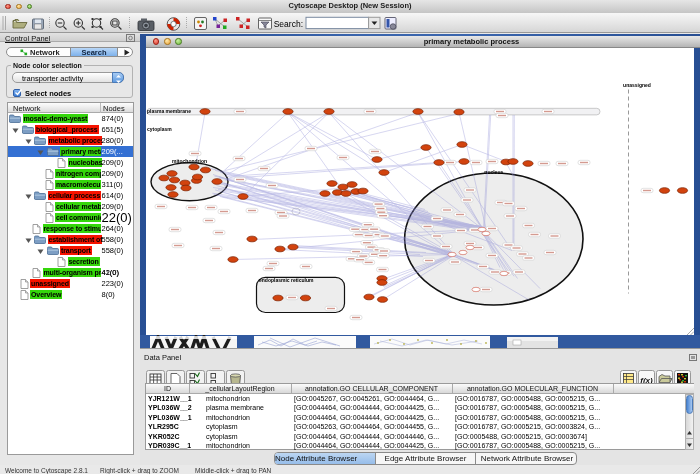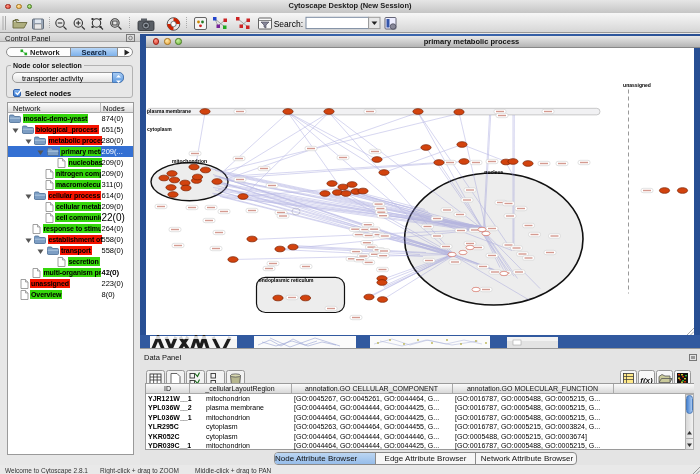--- a/index.html
+++ b/index.html
@@ -96,21 +96,21 @@
 <path d="M371.5,8.5 L377.3,8.5 L374.4,12 Z" fill="#222"></path>
 
 <rect x="385" y="4.5" width="11" height="11.5" rx="1" fill="#eef" stroke="#556" stroke-width="0.9"></rect>
 <rect x="386.5" y="6" width="3" height="8.5" fill="#3355aa"></rect>
       <circle cx="393" cy="13.5" r="2.8" fill="#889" stroke="#334" stroke-width="0.6"></circle>
 </svg>
 </div>
 
 <div class="abs" style="left:0;top:33px;width:140px;height:432px;background:#e7e7e7;">
   <div class="abs" style="left:0;top:0;width:140px;height:9px;background:linear-gradient(#e2e2e2,#cfcfcf);border-bottom:1px solid #aaa;">
-    <span class="abs" style="left:5px;top:0.5px;font-size:7.5px;color:#111;">Control Panel</span>
+    <span class="abs" style="left:5px;top:0.5px;font-size:7.5px;color:#111;text-decoration:underline;">Control Panel</span>
     <svg class="abs" style="left:126px;top:1px" width="9" height="8">
         <rect x="0.5" y="0.5" width="8" height="7" fill="none" stroke="#777" stroke-width="1"></rect>
         <circle cx="4.5" cy="4" r="1.8" fill="none" stroke="#777" stroke-width="0.9"></circle>
       </svg>
   </div>
 
   <div class="abs" style="left:6px;top:13.5px;width:127px;height:10px;border:1px solid #8d8d8d;border-radius:5px;background:#fdfdfd;overflow:hidden;">
     <span class="abs" style="left:23px;top:0;font-size:7.5px;font-weight:bold;line-height:9px;color:#222;">Network</span>
     <svg class="abs" style="left:13px;top:1.5px" width="8" height="7">
         <rect x="0.5" y="0.5" width="2.6" height="2.6" fill="#2a2"></rect>
@@ -212,21 +212,21 @@
         <path d="M1,0.5 L5.5,0.5 L8,3 L8,9.5 L1,9.5 Z" fill="#fff" stroke="#888" stroke-width="0.8"></path>
         <path d="M5.5,0.5 L5.5,3 L8,3" fill="#ddd" stroke="#888" stroke-width="0.7"></path>
       </svg>
       <span style="position:absolute;left:47.0px;top:98.5px;font-size:7px;letter-spacing:-0.1px;font-weight:bold;color:#000;background:#35d60b;padding:0 1px;line-height:10px;white-space:nowrap;max-width:46px;overflow:hidden;display:inline-block;height:9.5px;">cellular metabo</span>
       <span style="position:absolute;left:93.5px;top:98.5px;font-size:7.5px;color:#000;line-height:10px;">209(0)</span>
 <svg style="position:absolute;left:36.5px;top:109.5px" width="9" height="10">
         <path d="M1,0.5 L5.5,0.5 L8,3 L8,9.5 L1,9.5 Z" fill="#fff" stroke="#888" stroke-width="0.8"></path>
         <path d="M5.5,0.5 L5.5,3 L8,3" fill="#ddd" stroke="#888" stroke-width="0.7"></path>
       </svg>
       <span style="position:absolute;left:47.0px;top:109.5px;font-size:7px;letter-spacing:-0.1px;font-weight:bold;color:#000;background:#35d60b;padding:0 1px;line-height:10px;white-space:nowrap;max-width:46px;overflow:hidden;display:inline-block;height:9.5px;">cell communicat</span>
-      <span style="position:absolute;left:93.5px;top:109.5px;font-size:10px;color:#000;line-height:10px;">22(0)</span>
+      <span style="position:absolute;left:93.5px;top:109.5px;font-size:13px;color:#000;line-height:10px;">22(0)</span>
 <svg style="position:absolute;left:24.0px;top:120.5px" width="9" height="10">
         <path d="M1,0.5 L5.5,0.5 L8,3 L8,9.5 L1,9.5 Z" fill="#fff" stroke="#888" stroke-width="0.8"></path>
         <path d="M5.5,0.5 L5.5,3 L8,3" fill="#ddd" stroke="#888" stroke-width="0.7"></path>
       </svg>
       <span style="position:absolute;left:34.5px;top:120.5px;font-size:7px;letter-spacing:-0.1px;font-weight:bold;color:#000;background:#35d60b;padding:0 1px;line-height:10px;white-space:nowrap;max-width:58px;overflow:hidden;display:inline-block;height:9.5px;">response to stimul</span>
       <span style="position:absolute;left:93.5px;top:120.5px;font-size:7.5px;color:#000;line-height:10px;">264(0)</span>
 <svg style="position:absolute;left:16.5px;top:133.5px" width="7" height="7">
         <path d="M0.5,1.5 L6.5,1.5 L3.5,6 Z" fill="#555"></path>
       </svg>
       <svg style="position:absolute;left:26.0px;top:132.0px" width="12" height="9">

